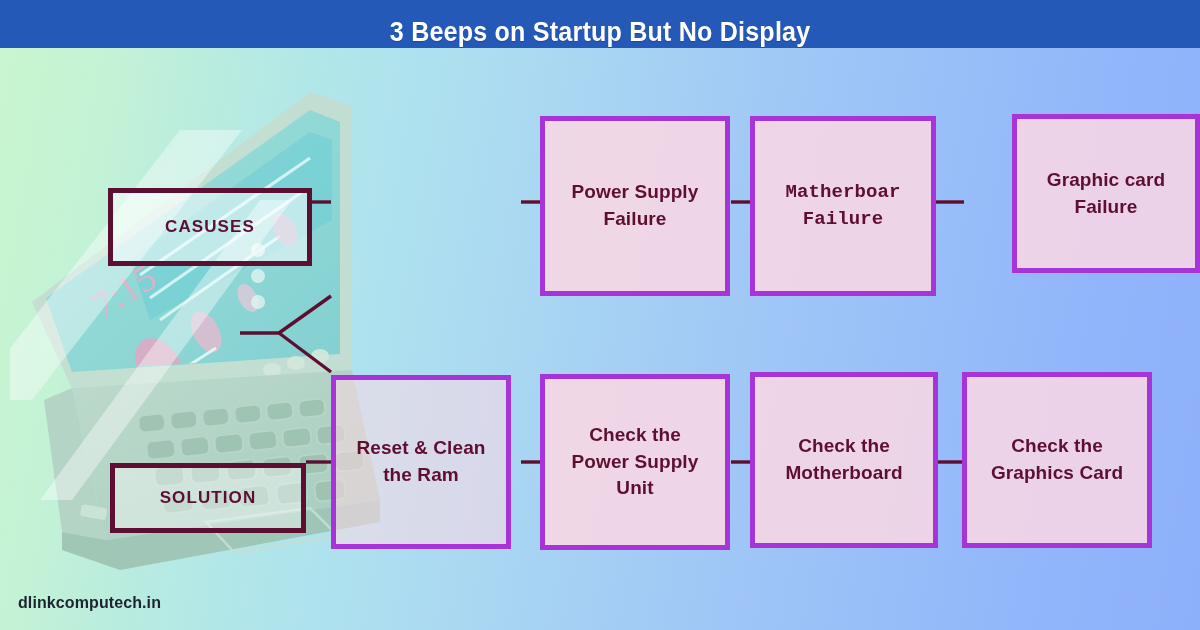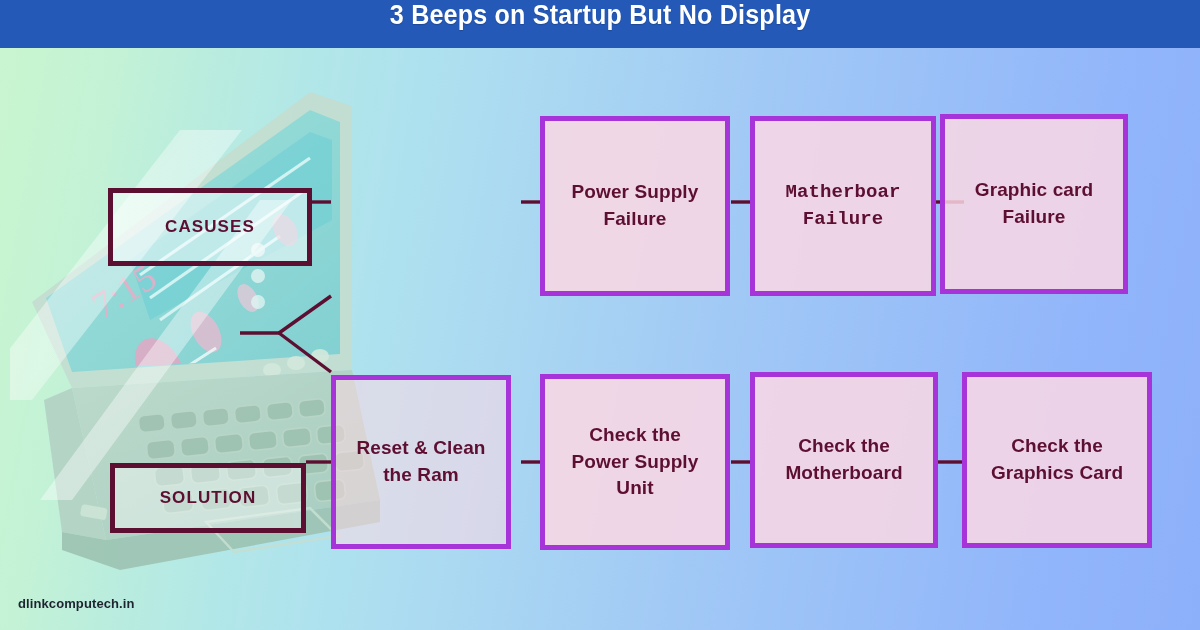--- a/index.html
+++ b/index.html
@@ -17,21 +17,21 @@
     overflow: hidden;
   }
 
   
   #header {
     position: absolute;
     left: 0; top: 0;
     width: 1200px; height: 48px;
     background: #2459b8;
     display: flex;
-    align-items: flex-start;
+    align-items: flex-end;
     justify-content: center;
     z-index: 60;
   }
   #header-title {
     color: #ffffff;
     font-size: 27px;
     font-weight: bold;
     letter-spacing: .2px;
     font-family: "Liberation Sans", sans-serif;
     transform: scaleX(.93);
@@ -141,21 +141,21 @@
   }
 
   
   #footer {
     position: absolute;
     left: 18px; top: 594px;
     z-index: 50;
   }
   #footer span {
     color: #1d2430;
-    font-size: 13px;
+    font-size: 16px;
     font-weight: bold;
     letter-spacing: .1px;
   }
 </style>
 </head>
 <body>
 
 <div id="canvas">
 
   <div id="bg"></div>
@@ -316,21 +316,21 @@
 
 
   <div class="pink-box" id="cause-1" style="left:540px; top:116px; width:190px; height:180px;">
     <span>Power Supply<br>Failure</span>
   </div>
 
   <div class="pink-box" id="cause-2" style="left:750px; top:116px; width:186px; height:180px;font-family:Liberation Mono, monospace;">
     <span>Matherboar<br>Failure</span>
   </div>
 
-  <div class="pink-box" id="cause-3" style="left:940px; top:114px; width:188px; height:180px;">
+  <div class="pink-box" id="cause-3" style="left:1012px; top:114px; width:188px; height:159px;">
     <span>Graphic card<br>Failure</span>
   </div>
 
 
   <div class="label-box" id="box-solution" style="left:110px; top:427px; width:196px; height:70px;">
     <span>SOLUTION</span>
   </div>
 
   <div class="pink-box translucent" id="solution-0" style="left:331px; top:375px; width:180px; height:174px;">
     <span>Reset &amp; Clean<br>the Ram</span>

